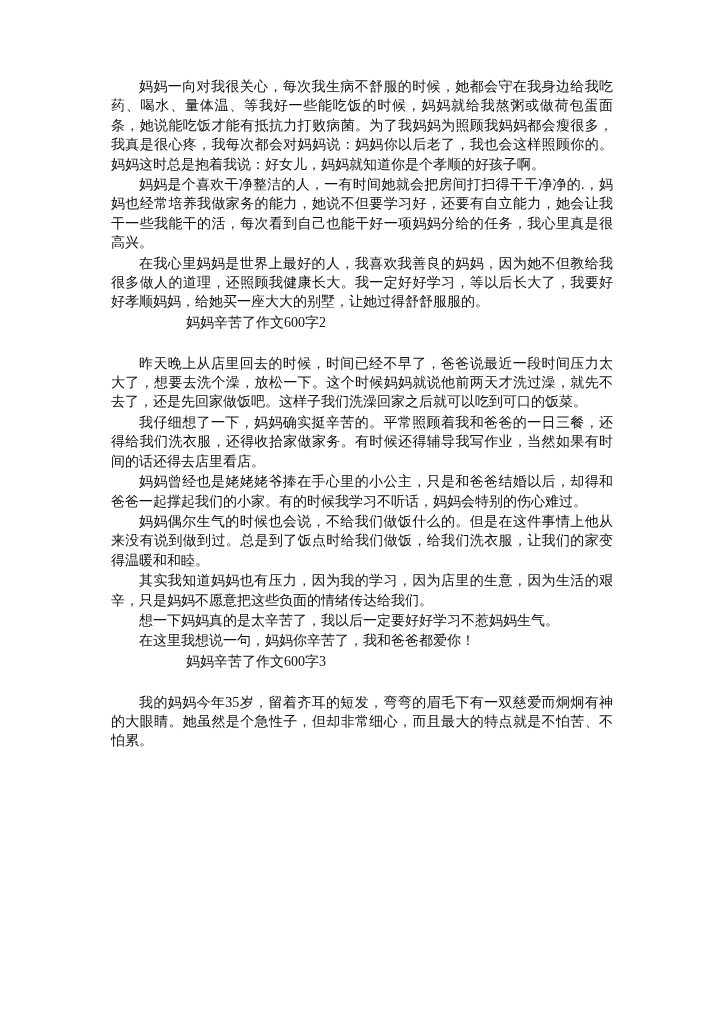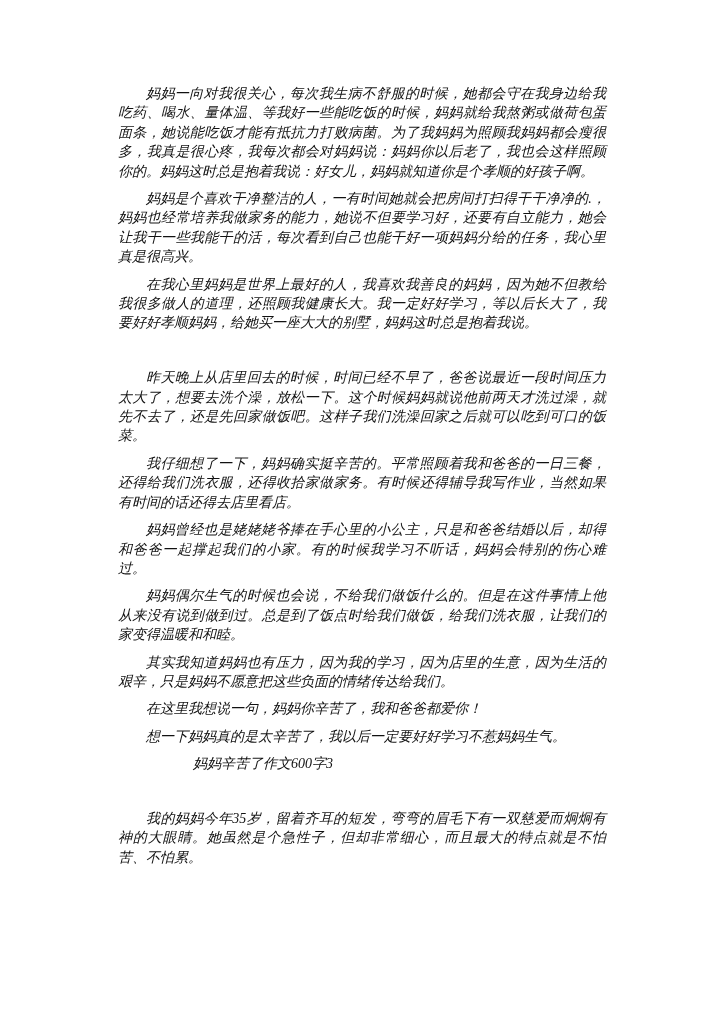--- a/index.html
+++ b/index.html
@@ -23,47 +23,47 @@
     position: absolute;
     left: 110px;
     top: 76px;
     width: 504px;
     color: #111111;
     font-size: 14px;
     line-height: 19.4px;
     text-align: justify;
   }
   .doc-body p {
-    margin: 8px;
+    margin: 1px;
     padding: 0;
-    font-style: italic;
   }
   .doc-body p.para {
     text-indent: 2em;
   }
   .doc-body p.heading {
     padding-left: 75px;
   }
   .doc-body div.spacer {
     height: 19.4px;
   }
 </style>
 </head>
 <body>
 
 <div class="page">
   <div class="doc-body">
       <p class="para">妈妈一向对我很关心，每次我生病不舒服的时候，她都会守在我身边给我吃药、喝水、量体温、等我好一些能吃饭的时候，妈妈就给我熬粥或做荷包蛋面条，她说能吃饭才能有抵抗力打败病菌。为了我妈妈为照顾我妈妈都会瘦很多，我真是很心疼，我每次都会对妈妈说：妈妈你以后老了，我也会这样照顾你的。妈妈这时总是抱着我说：好女儿，妈妈就知道你是个孝顺的好孩子啊。</p>
       <p class="para">妈妈是个喜欢干净整洁的人，一有时间她就会把房间打扫得干干净净的.，妈妈也经常培养我做家务的能力，她说不但要学习好，还要有自立能力，她会让我干一些我能干的活，每次看到自己也能干好一项妈妈分给的任务，我心里真是很高兴。</p>
-      <p class="para">在我心里妈妈是世界上最好的人，我喜欢我善良的妈妈，因为她不但教给我很多做人的道理，还照顾我健康长大。我一定好好学习，等以后长大了，我要好好孝顺妈妈，给她买一座大大的别墅，妈妈这时总是抱着我说。</p>
+      <p class="para">在我心里妈妈是世界上最好的人，我喜欢我善良的妈妈，因为她不但教给我很多做人的道理，还照顾我健康长大。我一定好好学习，等以后长大了，我要好好孝顺妈妈，给她买一座大大的别墅，让她过得舒舒服服的。</p>
+      <p class="heading">妈妈辛苦了作文600字2</p>
       <div class="spacer"></div>
       <p class="para">昨天晚上从店里回去的时候，时间已经不早了，爸爸说最近一段时间压力太大了，想要去洗个澡，放松一下。这个时候妈妈就说他前两天才洗过澡，就先不去了，还是先回家做饭吧。这样子我们洗澡回家之后就可以吃到可口的饭菜。</p>
       <p class="para">我仔细想了一下，妈妈确实挺辛苦的。平常照顾着我和爸爸的一日三餐，还得给我们洗衣服，还得收拾家做家务。有时候还得辅导我写作业，当然如果有时间的话还得去店里看店。</p>
       <p class="para">妈妈曾经也是姥姥姥爷捧在手心里的小公主，只是和爸爸结婚以后，却得和爸爸一起撑起我们的小家。有的时候我学习不听话，妈妈会特别的伤心难过。</p>
       <p class="para">妈妈偶尔生气的时候也会说，不给我们做饭什么的。但是在这件事情上他从来没有说到做到过。总是到了饭点时给我们做饭，给我们洗衣服，让我们的家变得温暖和和睦。</p>
       <p class="para">其实我知道妈妈也有压力，因为我的学习，因为店里的生意，因为生活的艰辛，只是妈妈不愿意把这些负面的情绪传达给我们。</p>
+      <p class="para">想一下妈妈真的是太辛苦了，我以后一定要好好学习不惹妈妈生气。</p>
       <p class="para">在这里我想说一句，妈妈你辛苦了，我和爸爸都爱你！</p>
-      <p class="para">想一下妈妈真的是太辛苦了，我以后一定要好好学习不惹妈妈生气。</p>
       <p class="heading">妈妈辛苦了作文600字3</p>
       <div class="spacer"></div>
       <p class="para">我的妈妈今年35岁，留着齐耳的短发，弯弯的眉毛下有一双慈爱而炯炯有神的大眼睛。她虽然是个急性子，但却非常细心，而且最大的特点就是不怕苦、不怕累。</p>
     </div>
 </div>
 
 </body></html>

